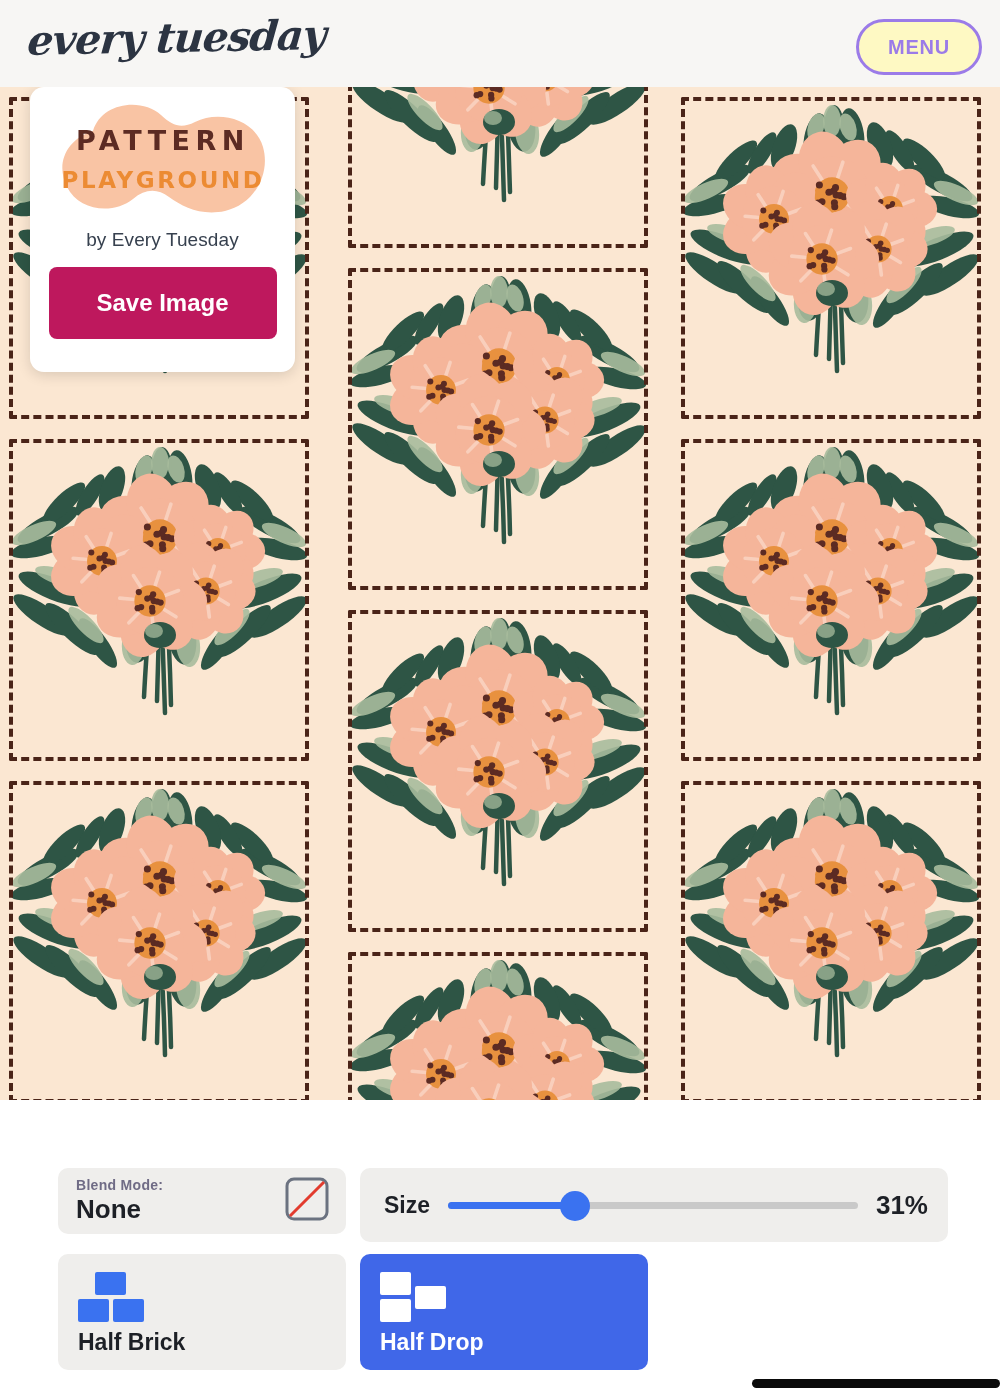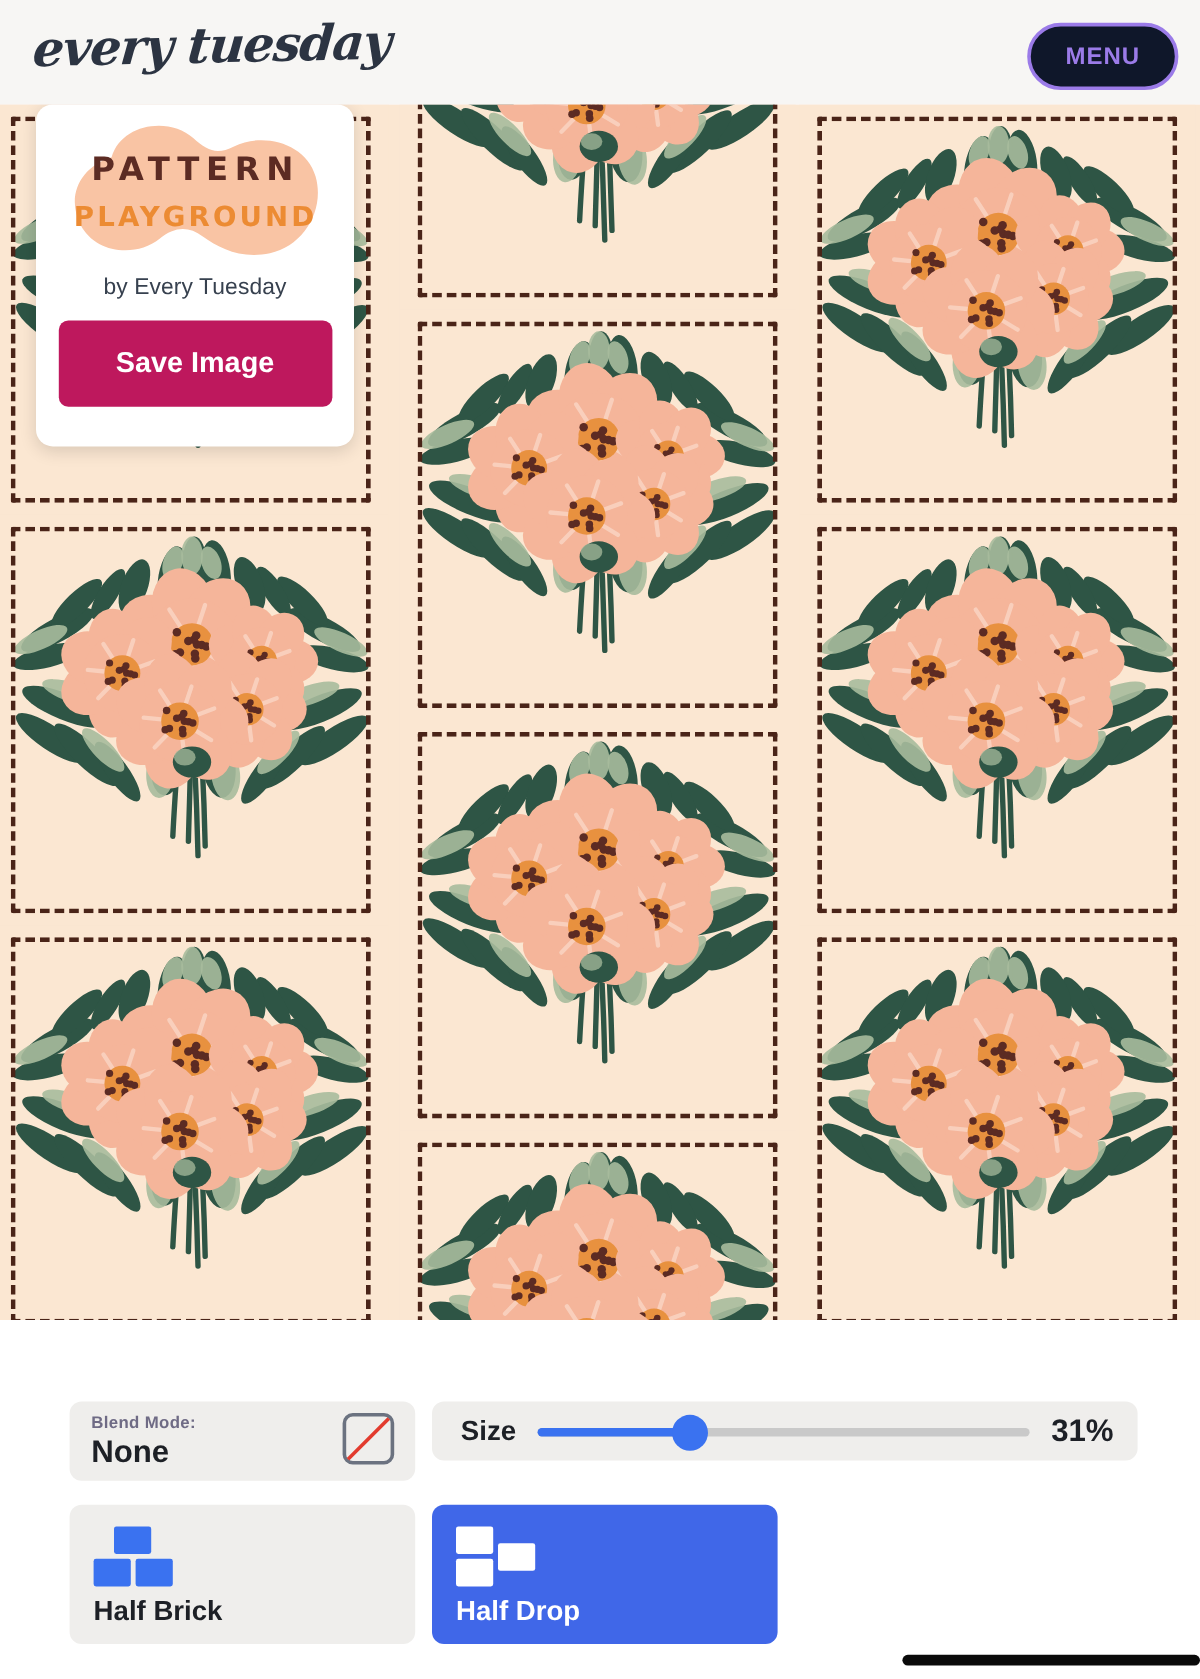--- a/index.html
+++ b/index.html
@@ -44,21 +44,21 @@
   }
 
   #menu-button {
     position: absolute;
     right: 18px;
     top: 19px;
     width: 126px;
     height: 56px;
     border: 3px solid #9b7be8;
     border-radius: 28px;
-    background: #0f172a;
+    background: #fef9c3;
     color: #9b7be8;
     font-size: 20px;
     font-weight: 700;
     letter-spacing: 0.8px;
     display: flex;
     align-items: center;
     justify-content: center;
     cursor: pointer;
   }
 
@@ -189,21 +189,21 @@
   #blend-mode-value {
     font-size: 26px;
     font-weight: 700;
     color: #1d2026;
     line-height: 1.15;
   }
 
   #size-card {
     width = 588px;
     width: 588px;
-    height: 49px;
+    height: 74px;
     background: #efeeec;
     border-radius: 10px;
     display: flex;
     align-items: center;
     padding: 0 20px 0 24px;
     gap: 18px;
   }
   #size-label {
     font-size: 23px;
     font-weight: 700;

